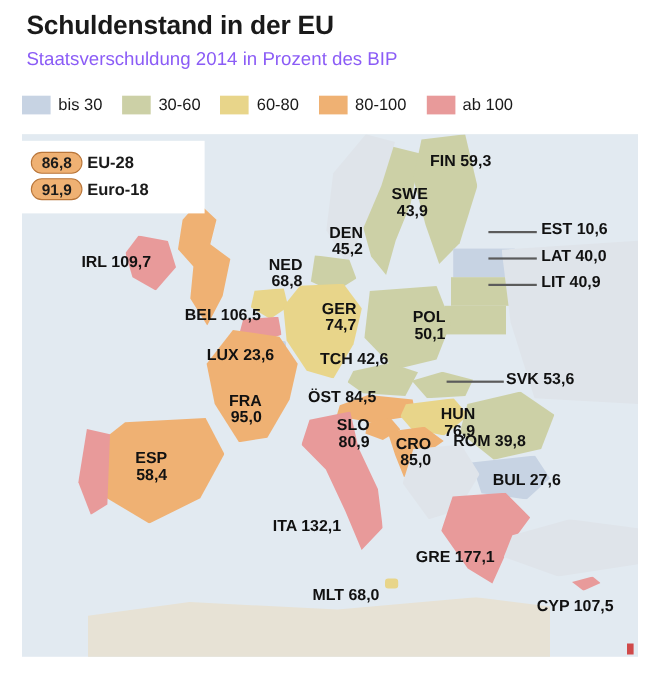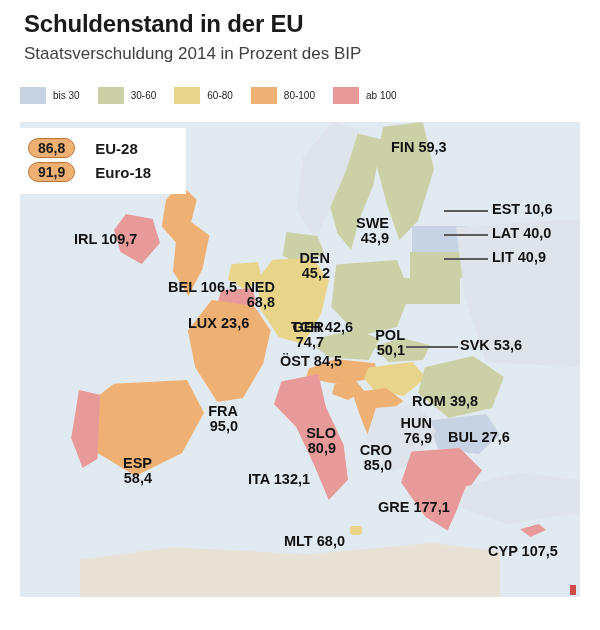--- a/index.html
+++ b/index.html
@@ -13,33 +13,33 @@
   }
   .wrap{position:relative;width:600px;height:544px;}
 
   
   .title{
     position:absolute;left:24px;top:10px;
     font-size:24px;font-weight:bold;letter-spacing:-0.2px;
   }
   .subtitle{
     position:absolute;left:24px;top:44px;
-    font-size:17px;font-weight:normal;color:#404040;
+    font-size:17px;font-weight:normal;color:#8b5cf6;
   }
 
   
   .legend{
     position:absolute;left:20px;top:80px;width:560px;height:30px;
     display:flex;align-items:center;gap:0px;
   }
   .legend-item{display:flex;align-items:center;margin-right:18px;}
   .legend-swatch{
     width:26px;height:17px;margin-right:7px;border:0;
   }
-  .legend-label{font-size:10px;}
+  .legend-label{font-size:15px;}
 
   
   .mapbox{
     position:absolute;left:20px;top:122px;width:560px;height:475px;
     background:#e9eef3;
     overflow:hidden;
   }
   .sea{position:absolute;inset:0;background:#e2eaf1;}
 
   
@@ -51,37 +51,37 @@
     background:#ffffff;
     padding:6px 8px 8px 8px;
   }
   .badge-row{display:flex;align-items:center;margin:4px 0;}
   .pill{
     background:#efb173;
     border:1.5px solid #b9763a;
     border-radius:11px;
     padding:1px 9px;
     font-size:14px;font-weight:bold;color:#1a1a1a;
-    margin-right:20px;
+    margin-right:4px;
   }
   .badge-label{font-size:15px;font-weight:bold;}
 
   
   .lbl{
     position:absolute;
     font-size:14.5px;
     font-weight:bold;
     line-height:1.04;
     color:#111;
     white-space:nowrap;
     text-align:right;
   }
   .lbl .code{font-weight:bold;}
   .lbl .val{font-weight:bold;}
-  .lbl.two{white-space:normal;margin-top:46px;}
+  .lbl.two{white-space:normal;}
 
   .leader{position:absolute;height:1.5px;background:#5b5b5b;}
 
   .foot{
     position:absolute;left:14px;top:400px;
     font-size:14.5px;font-style:italic;color:#111;
   }
   .redmark{position:absolute;right:4px;bottom:2px;width:6px;height:10px;background:#d04a4a;}
 </style>
 </head>

